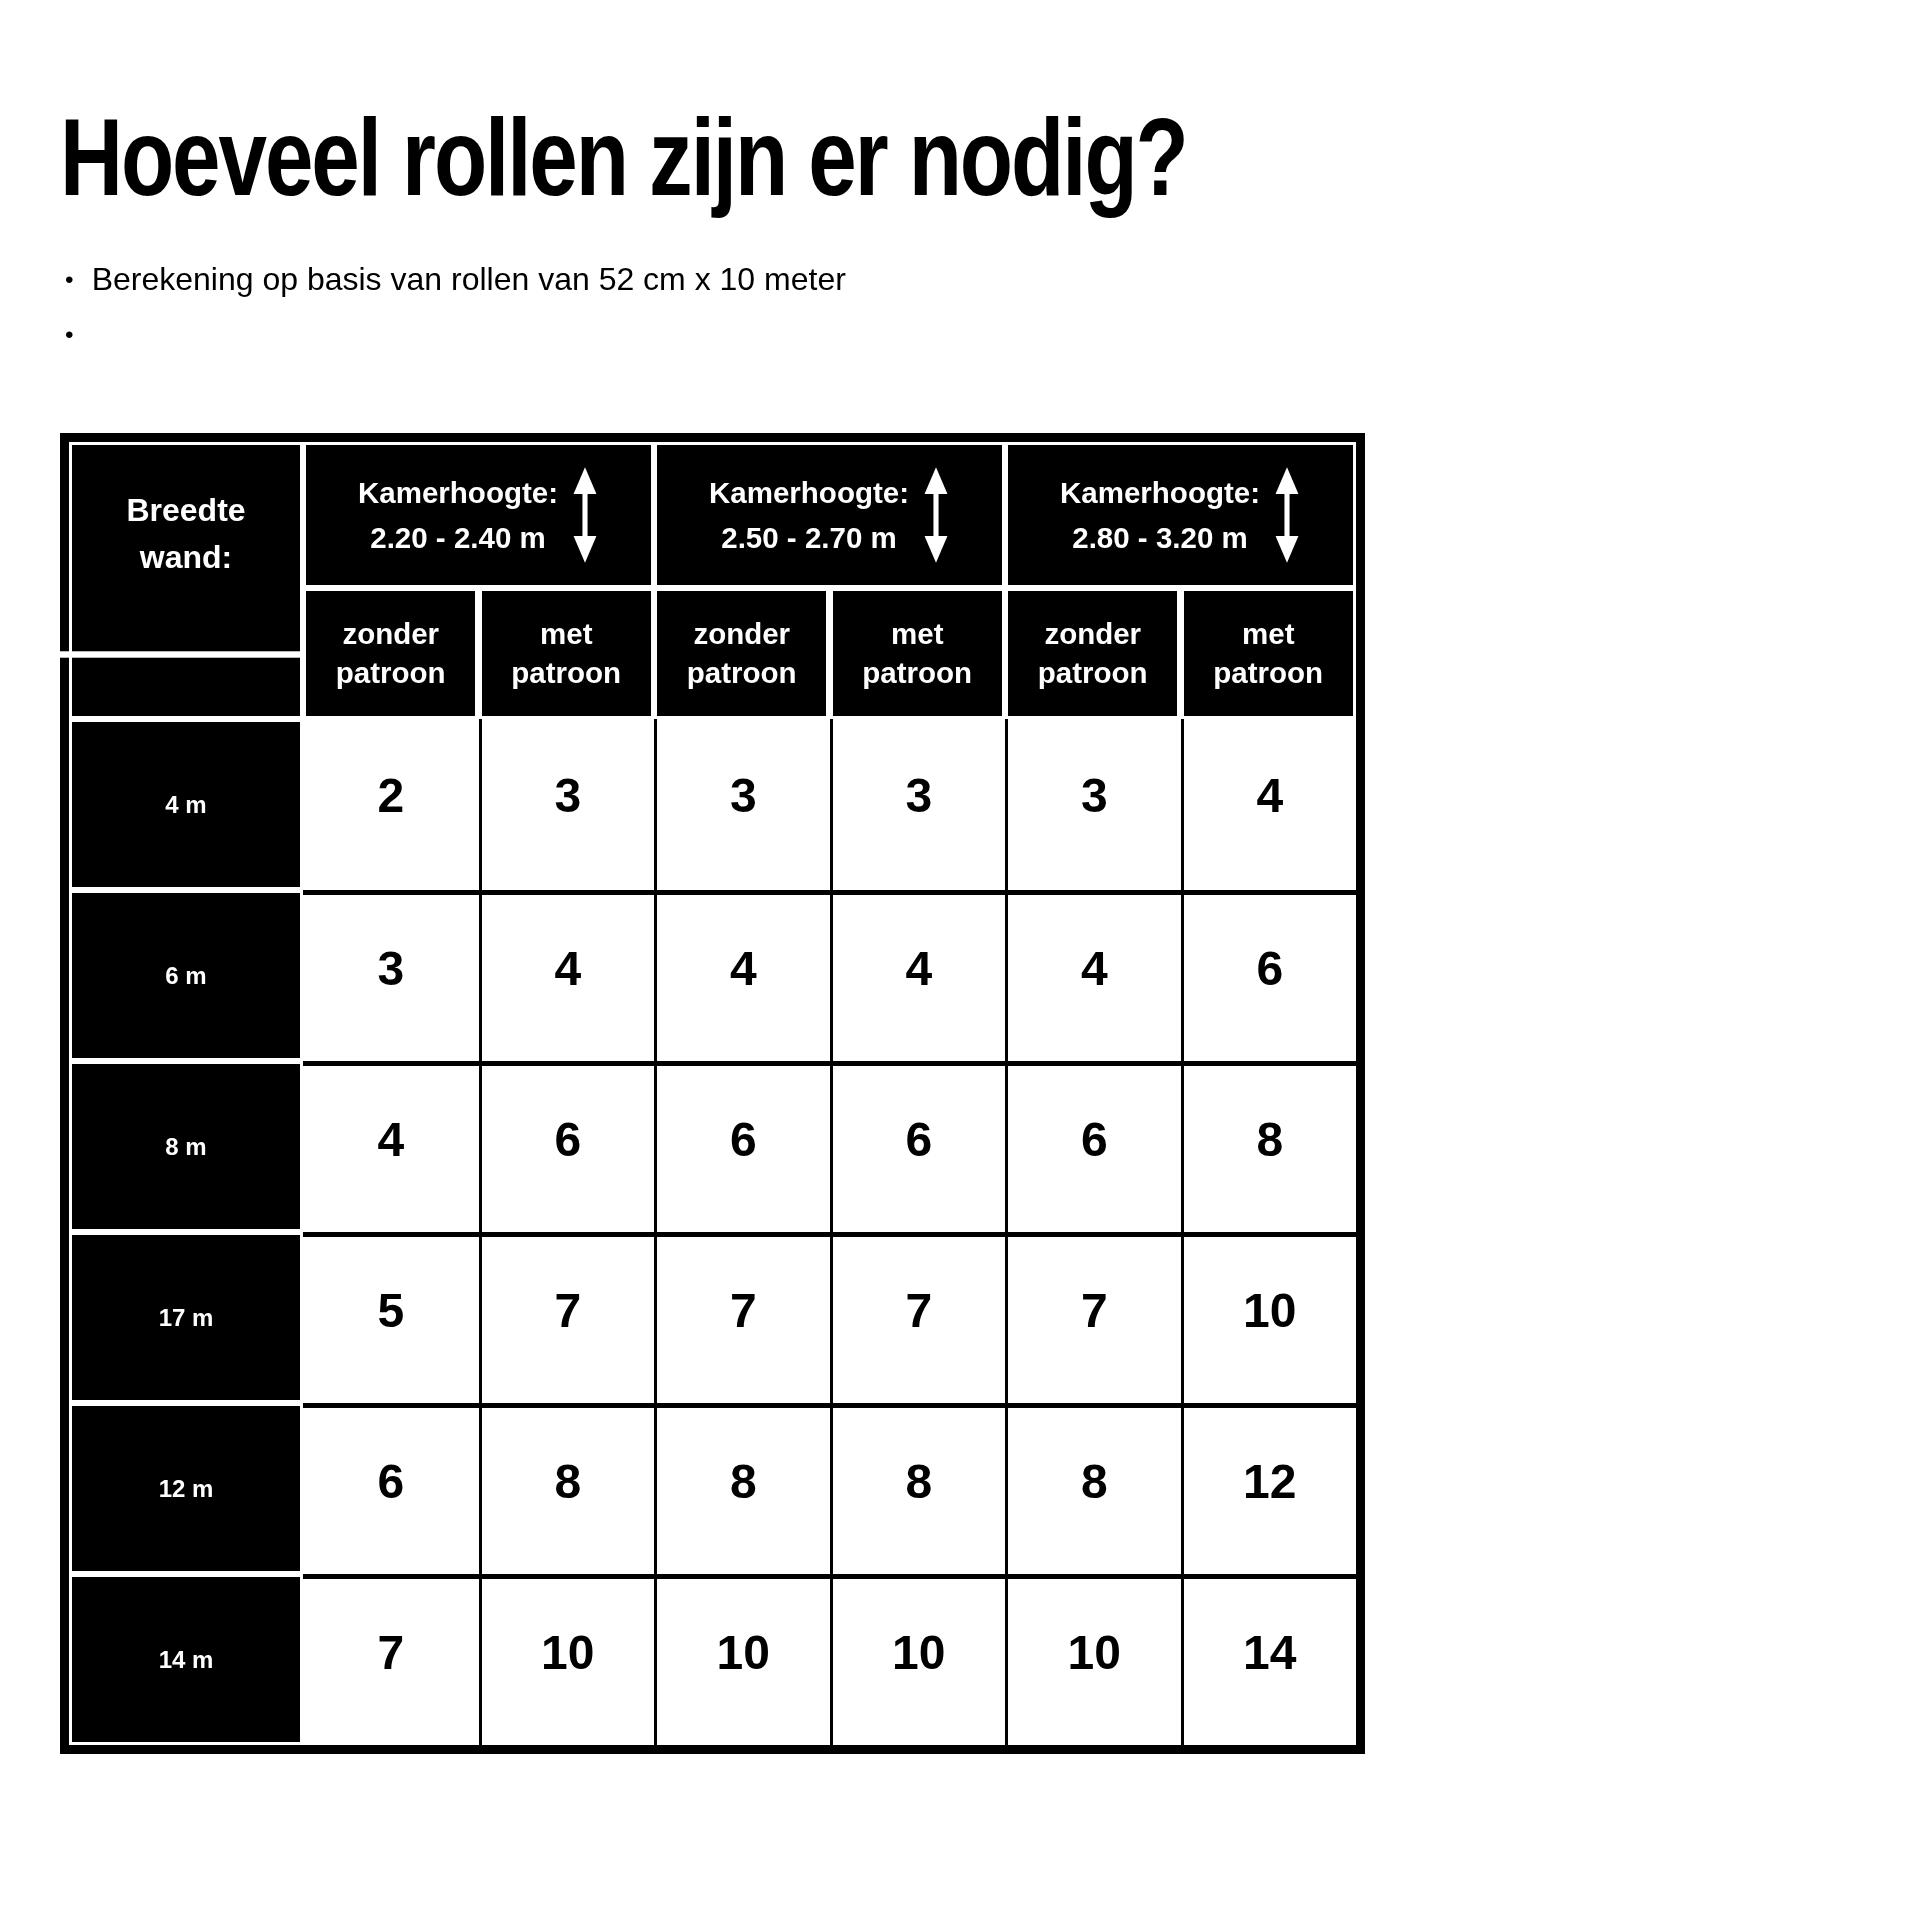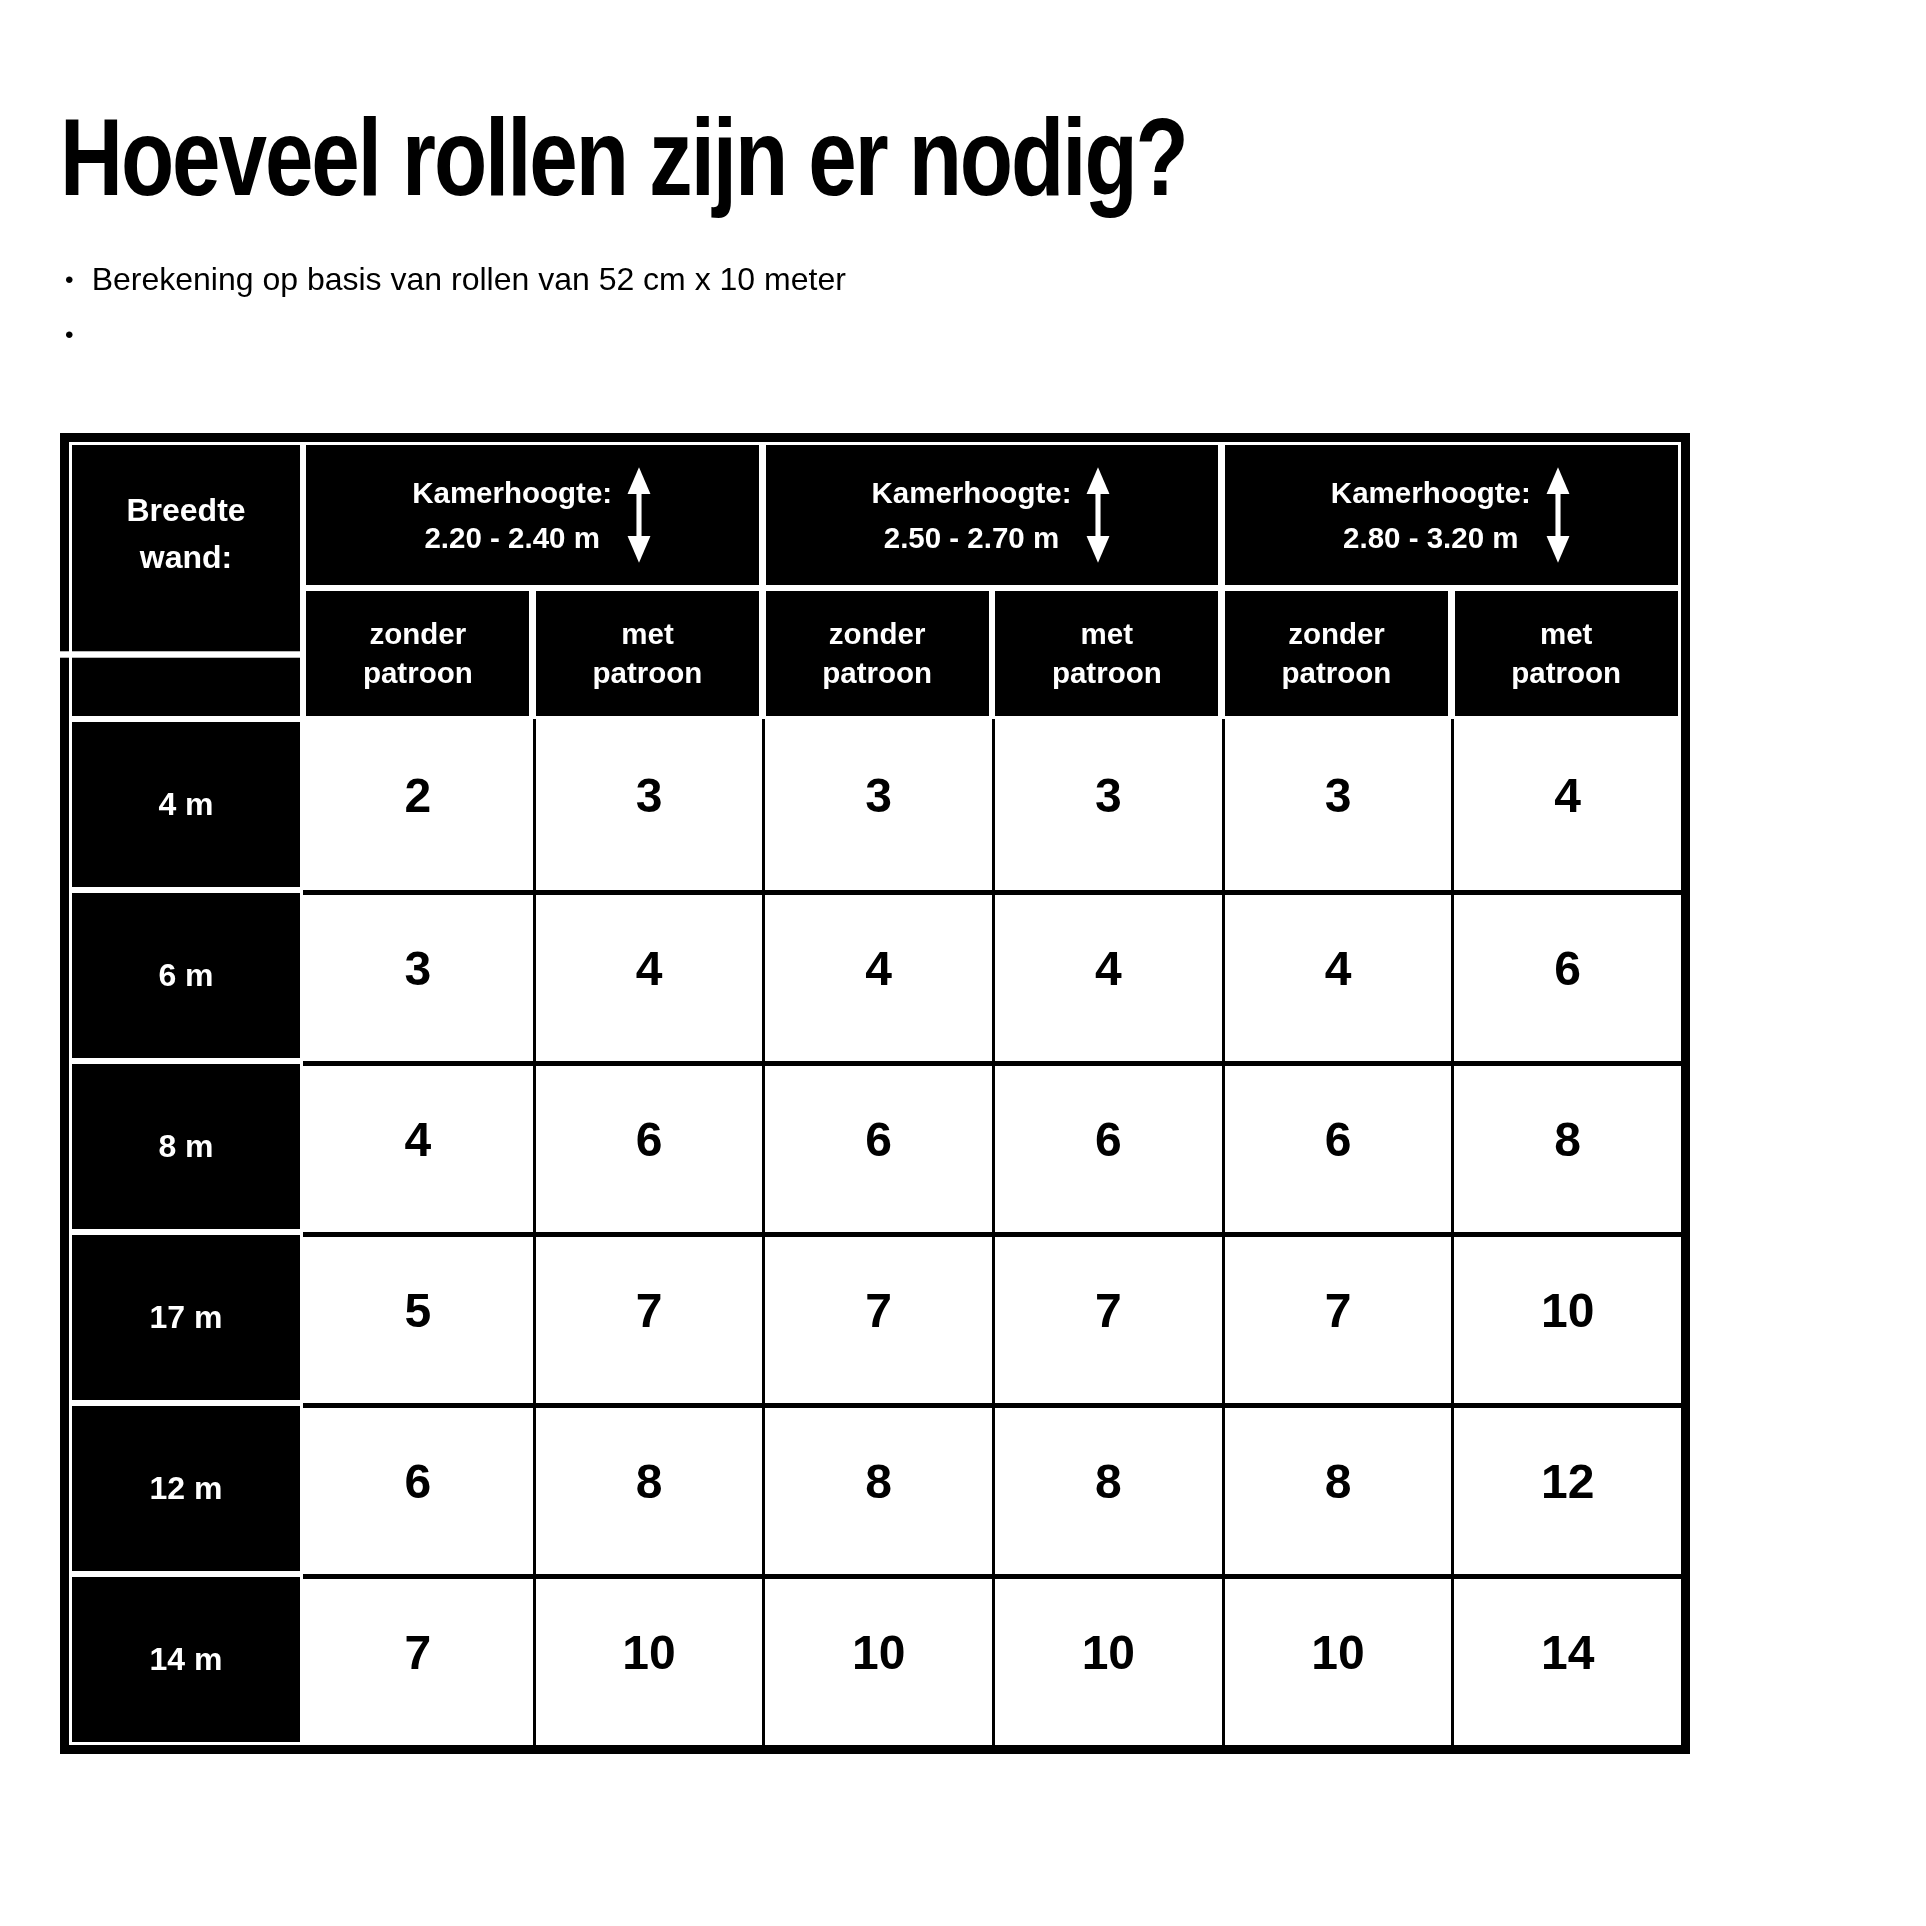--- a/index.html
+++ b/index.html
@@ -41,21 +41,21 @@
   }
   ul.bullets .dot {
     font-size: 24.4px;
     margin-right: 18px;
     position: relative;
     top: -2.6px;
   }
   
   .rolltable {
     margin-top: 80px;
-    width: 1630px;
+    width: 1305px;
     box-sizing: border-box;
     border: 9.6px solid #000000;
     background: #ffffff;
     display: grid;
     grid-template-columns: 234px repeat(6, 1fr);
     grid-template-rows: 146px 131px repeat(6, 171px);
   }
   
   .hcell {
     background: #000000;
@@ -92,21 +92,21 @@
   .sub.c4 { grid-column: 4; } .sub.c5 { grid-column: 5; }
   .sub.c6 { grid-column: 6; } .sub.c7 { grid-column: 7; }
   .sub .subtxt {
     font-size: 29.5px;
     font-weight: bold;
     line-height: 1.3;
     max-width: 154px;
     display: inline-block;
   }
   .rlabel {
-    font-size: 32px;
+    font-size: 24px;
     font-weight: bold;
   }
   
   .d {
     background: #ffffff;
     color: #000000;
     display: flex;
     align-items: center;
     justify-content: center;
     font-size: 48px;

